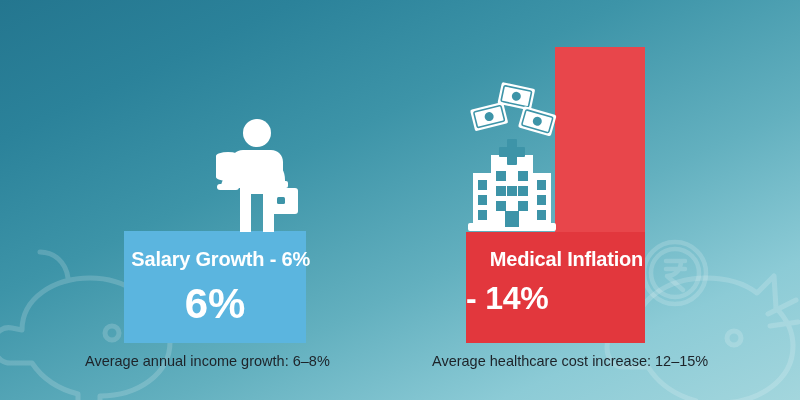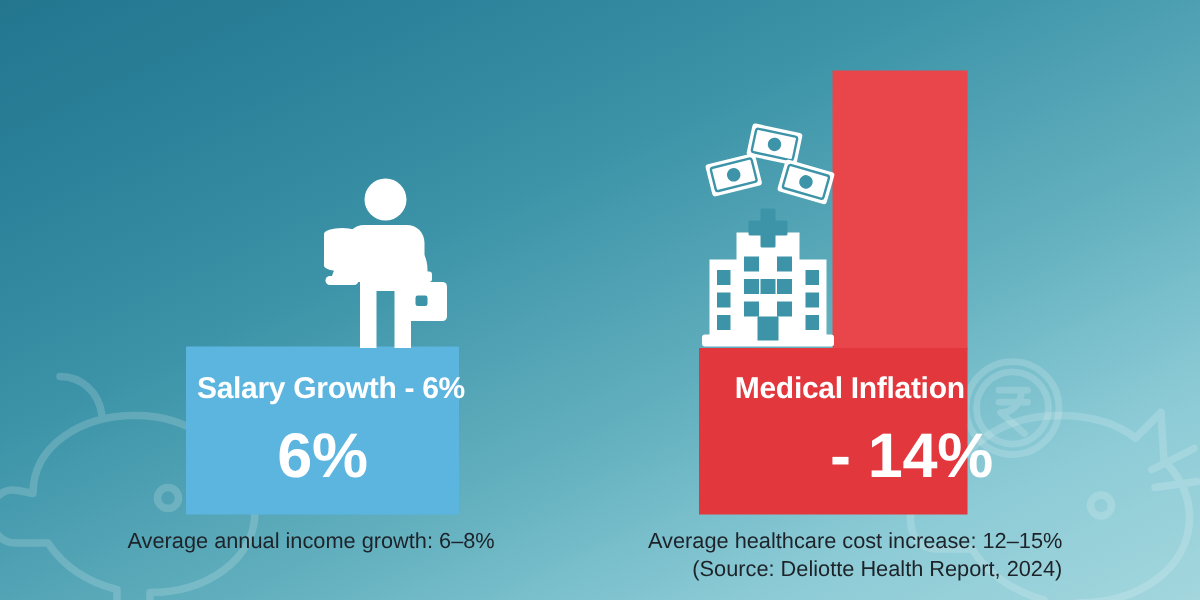--- a/index.html
+++ b/index.html
@@ -88,22 +88,22 @@
     left: 466px;
     top: 248px;
     width: 201px;
     text-align: center;
     font-size: 20px;
   }
   .red-value {
     left: 466px;
     top: 280px;
     width: 196px;
-    text-align: right;
-    font-size: 42px;
+    text-align: left;
+    font-size: 32px;
   }
 
   
   .icon {
     position: absolute;
   }
   .icon-person   { left: 207px; top: 118px; }
   .icon-hospital { left: 463px; top: 135px; }
   .icon-money    { left: 470px; top: 82px; }
 
@@ -255,16 +255,15 @@
 
   <div class="bar-label red-title">Medical Inflation</div>
   <div class="bar-label red-value">- 14%</div>
 
   <div class="caption caption-left">
     <div>Average annual income growth: 6–8%</div>
   </div>
 
   <div class="caption caption-right">
     <div>Average healthcare cost increase: 12–15%</div>
-    <div>(Source: Deliotte Health Report, 2024)</div>
   </div>
 
 </div>
 
 </body></html>

